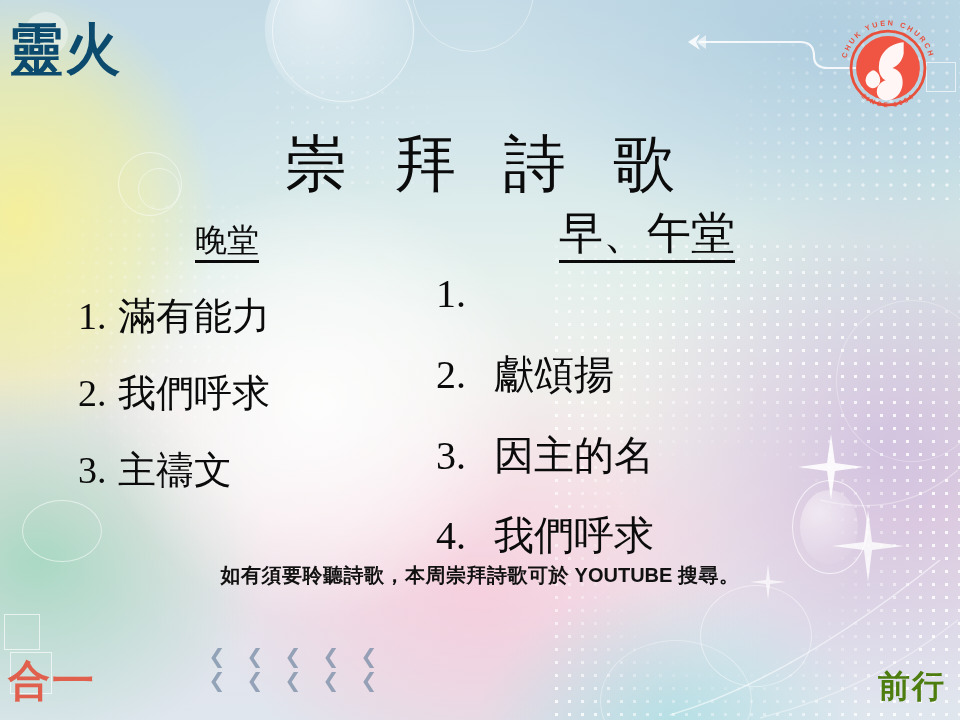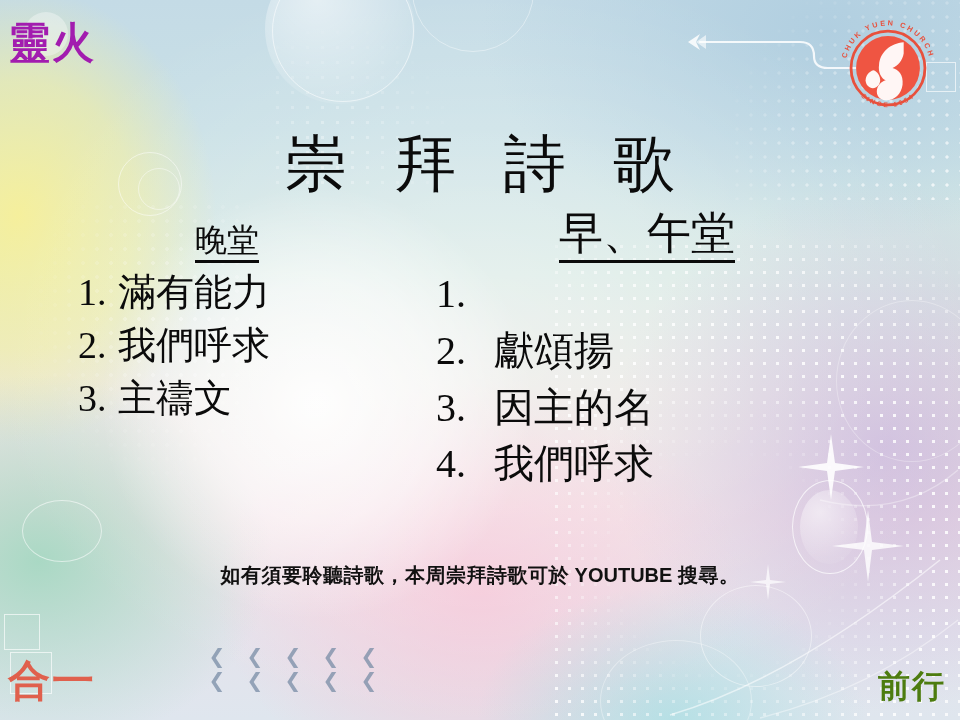--- a/index.html
+++ b/index.html
@@ -137,21 +137,21 @@
   
   .corner-word {
     position: absolute;
     font-family: "DejaVu Sans", "Liberation Sans", sans-serif;
     font-weight: 700;
     color: #e8614a;
     letter-spacing: 2px;
     line-height: 1;
     user-select: none;
   }
-  #w-tl { left: 8px;  top: 22px;  font-size: 42px; color: #a21caf; }
+  #w-tl { left: 8px;  top: 22px;  font-size: 55px; color: #0c4a6e; }
   #w-bl { left: 8px;  bottom: 18px; font-size: 42px; color: #e0604d; }
   #w-br { right: 14px; bottom: 18px; font-size: 32px; color: #4d7c0f; }
 
   .deco-square {
     position: absolute;
     border: 1.5px solid rgba(255,255,255,0.65);
     pointer-events: none;
   }
 
   
@@ -220,21 +220,21 @@
     font-size: 38px;
     line-height: 1.40;
     white-space: nowrap;
   }
   #col-evening ol.songs { margin-left: 16px; }
   #col-evening ol.songs li .num { width: 40px; }
   #col-morning ol.songs { margin-left: 24px; }
   #col-morning ol.songs li { font-size: 40px; line-height: 1.42; }
   #col-morning ol.songs li .num { width: 58px; }
   .num { flex: none; }
-  .song { flex: 1 1 auto; }
+  .song { flex: 1 1 auto; margin-top: 24px; }
 
   #note {
     position: absolute;
     top: 562px;
     left: 0;
     width: 100%;
     text-align: center;
     font-size: 20px;
     font-weight: 700;
     color: #111;

